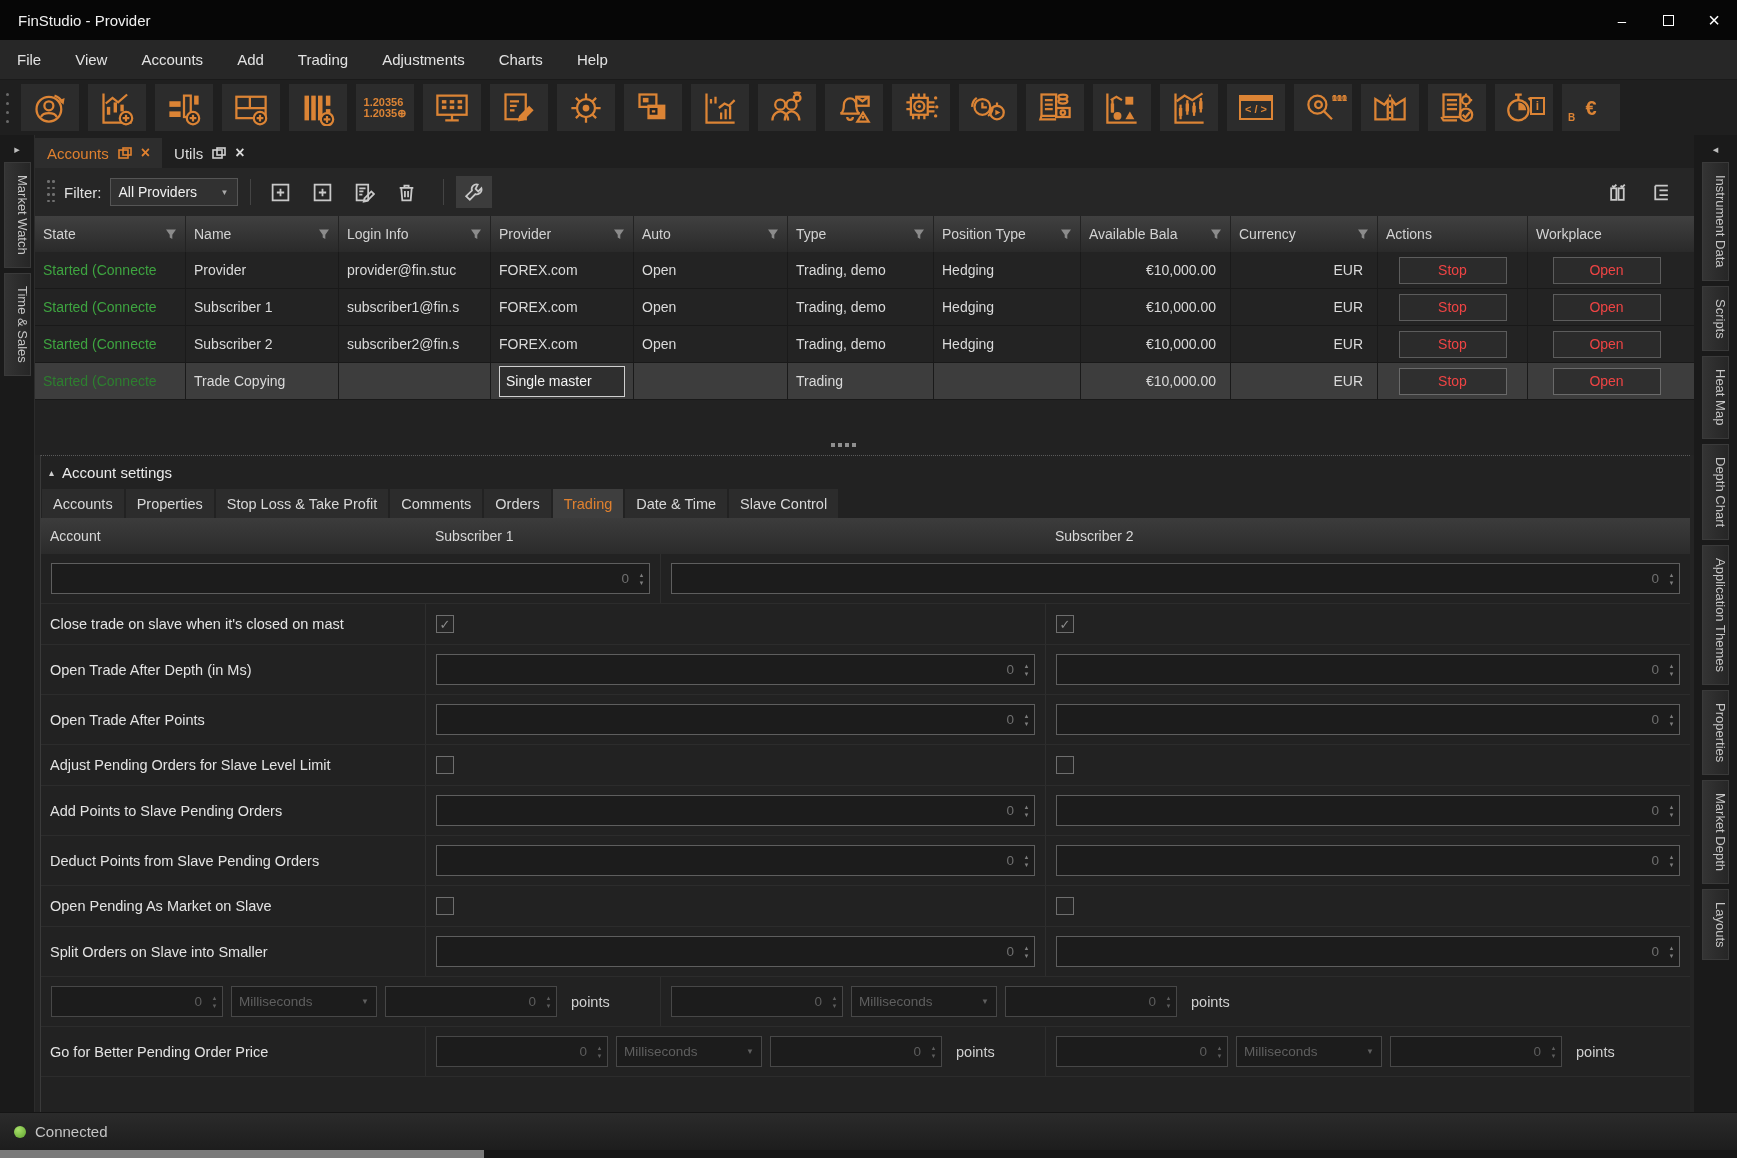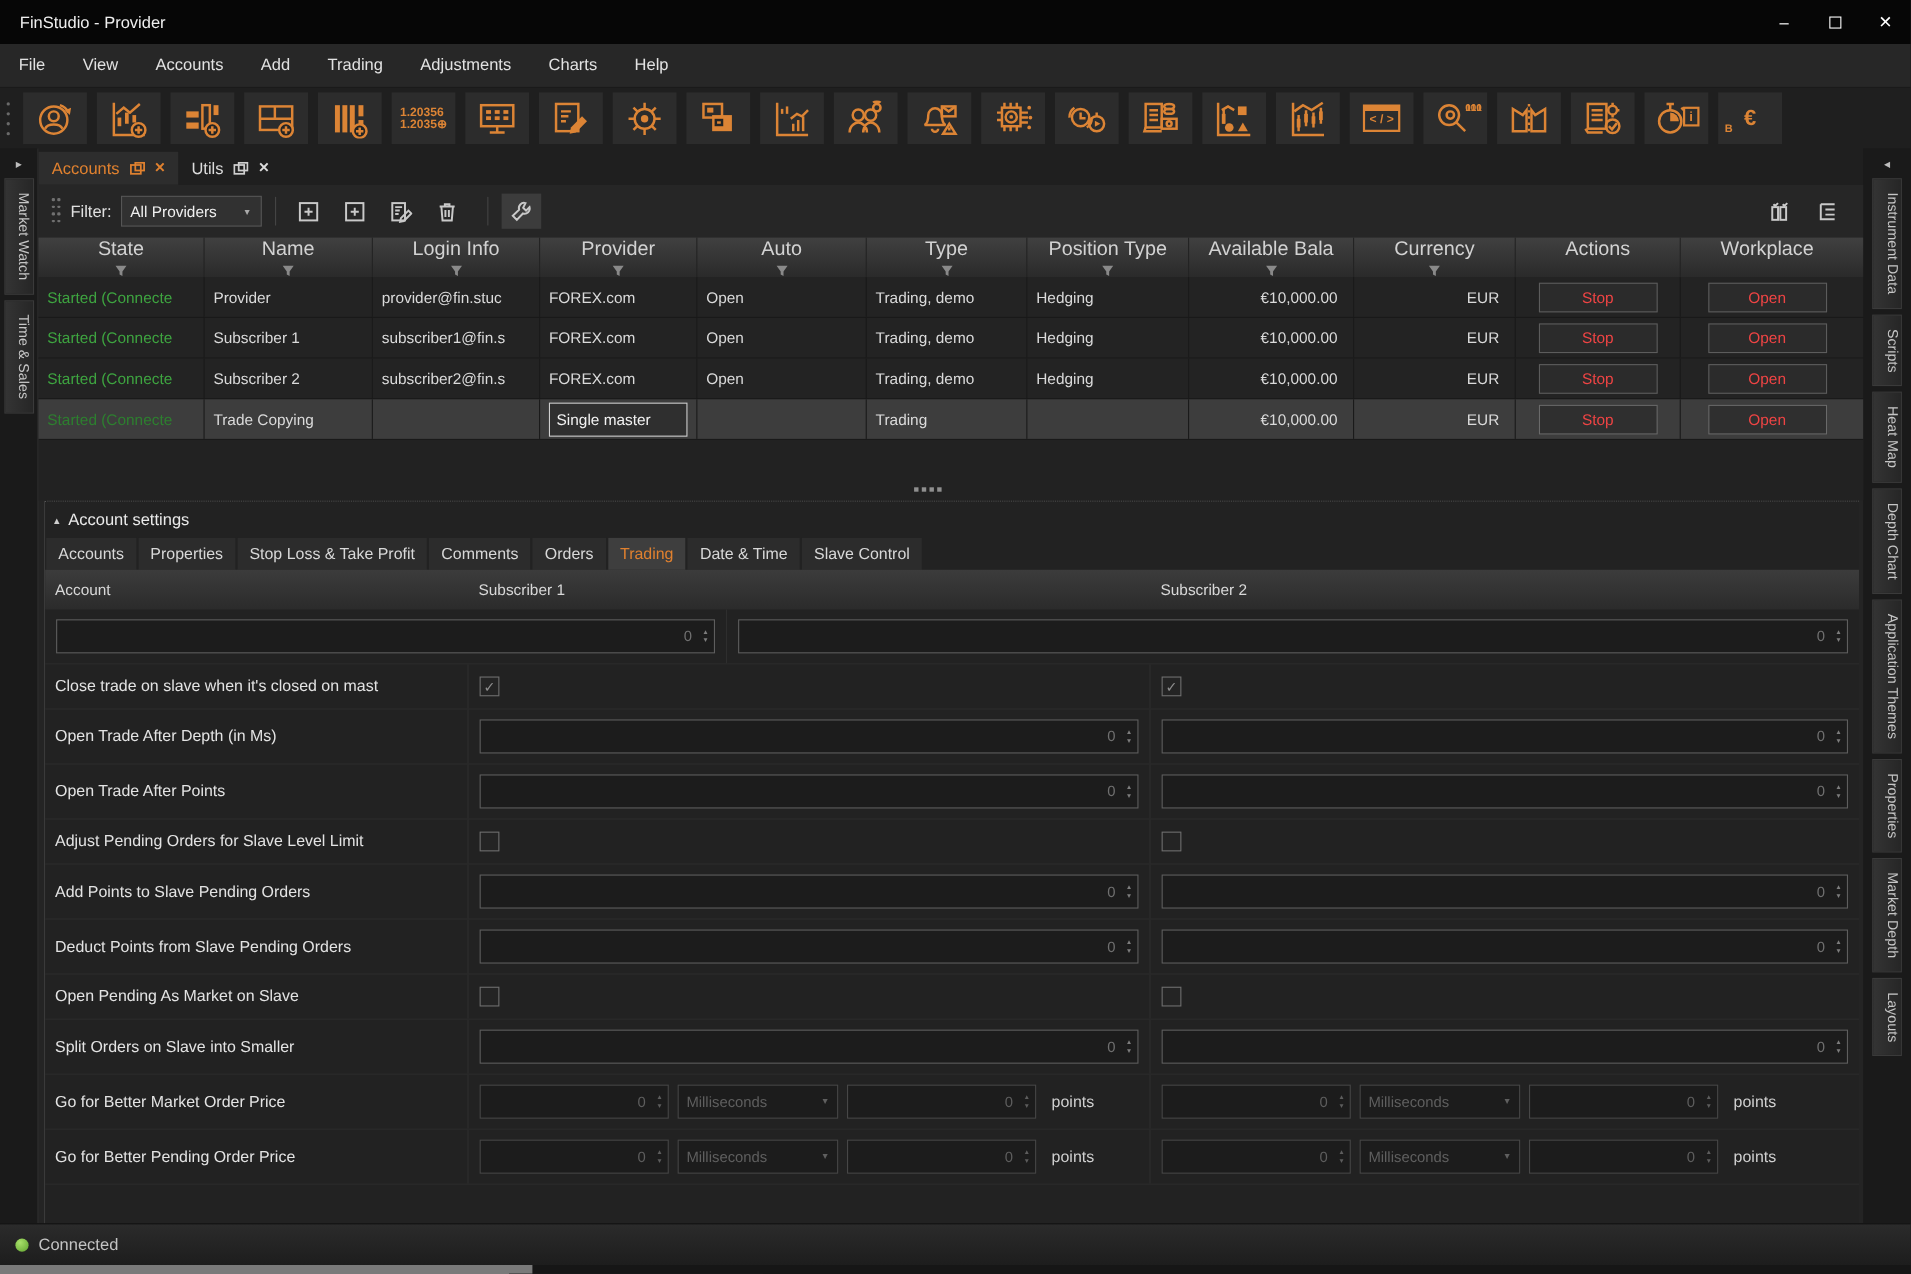--- a/index.html
+++ b/index.html
@@ -70,22 +70,22 @@
   .fsep { width:1px; height:26px; background:#444; margin:0 12px; }
   .fbtn { width:36px; height:32px; display:flex; align-items:center; justify-content:center; margin-right:6px; }
   .fbtn.on { background:#3c3c3c; }
   .gsvg { width:21px; height:21px; }
   .gsvg path,.gsvg rect { stroke:#c9c9c9; stroke-width:1.7; fill:none; }
   .fspacer { flex:1; }
 
   
   .tbl { flex:none; }
   .thead { height:36px; display:flex; background:linear-gradient(180deg,#404040,#2a2a2a); }
-  .th { display:flex; align-items:center; justify-content:space-between; padding:0 8px; font-size:18px;
-    color:#d2d2d2; border-right:1px solid #232323; overflow:hidden; white-space:nowrap;flex-direction:column; }
+  .th { display:flex; align-items:center; justify-content:space-between; padding:0 8px; font-size:14px;
+    color:#d2d2d2; border-right:1px solid #232323; overflow:hidden; white-space:nowrap; }
   .fun { width:12px; height:12px; flex:none; opacity:.85; }
   .fun path { fill:#9a9a9a; }
   .trow { height:37px; display:flex; background:#232323; border-bottom:1px solid #191919; }
   .trow.sel { background:#3d3d3d; }
   .td { display:flex; align-items:center; padding:0 8px; font-size:14px; color:#dadada;
     border-right:1px solid #1a1a1a; overflow:hidden; white-space:nowrap; }
   .td.r { justify-content:flex-end; padding-right:14px; }
   .green { color:#3ea440; }
   .trow.sel .green { color:#2d7f2f; }
   .c0{width:151px}.c1{width:153px}.c2{width:152px}.c3{width:143px}.c4{width:154px}.c5{width:146px}
@@ -836,21 +836,20 @@
                 <span class="v">0</span>
                 <span class="sb">
                   <i>▲</i>
                   <i>▼</i>
                 </span>
               </div>
             </div>
         </div>
 
         <div class="srow h50">
-          <div class="sl">Go for Better Market Order Price</div>
           <div class="sc">
             <div class="spin sm dim">
                 <span class="v">0</span>
                 <span class="sb">
                   <i>▲</i>
                   <i>▼</i>
                 </span>
               </div>
             <div class="dd">
                 <span>Milliseconds</span>

